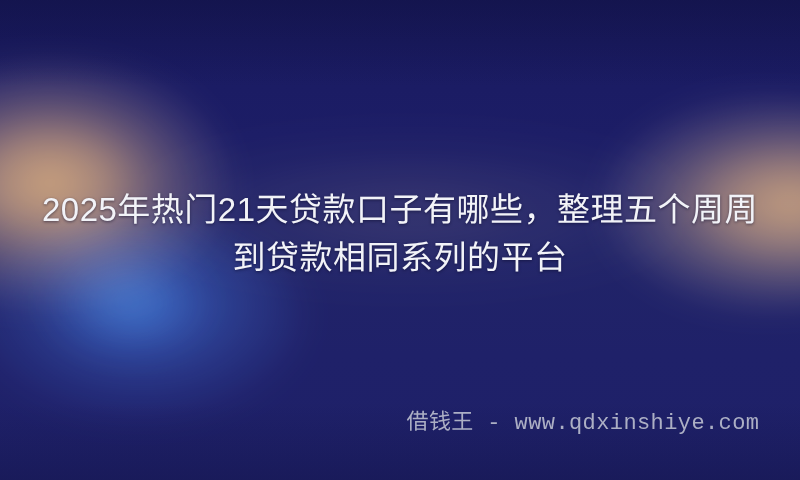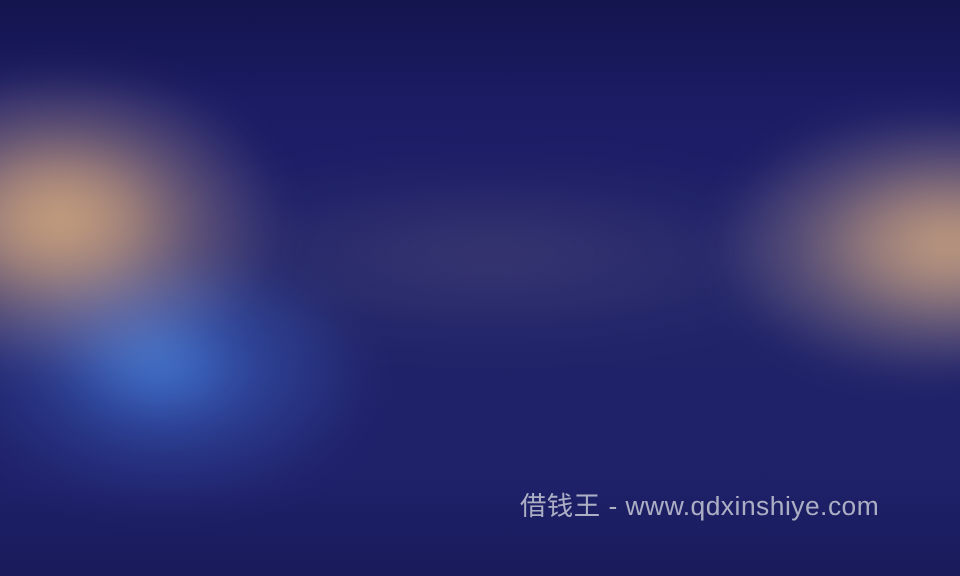--- a/index.html
+++ b/index.html
@@ -148,33 +148,36 @@
     padding-right: 0;
     color: #b9bccd;
     font-size: 22px;
     line-height: 28px;
     letter-spacing: 0.4px;
     opacity: 0.92;
   }
   #watermark .wm-inner {
     display: inline-block;
     transform: translateX(183px);
+    font-family: Liberation Mono, monospace;
   }
 </style>
 </head>
 <body>
 
 <div id="banner">
 
   <div class="bg-base"></div>
   <div class="glow glow-amber-left"></div>
   <div class="glow glow-amber-right"></div>
   <div class="glow glow-amber-mid"></div>
   <div class="glow glow-blue"></div>
   <div class="glow glow-cyan"></div>
   <div class="vignette"></div>
 
+  <div id="headline">2025年热门21天贷款口子有哪些，整理五个周周
+到贷款相同系列的平台</div>
 
   <div id="watermark">
     <span class="wm-inner">借钱王 - www.qdxinshiye.com</span>
   </div>
 
 </div>
 
 </body></html>

